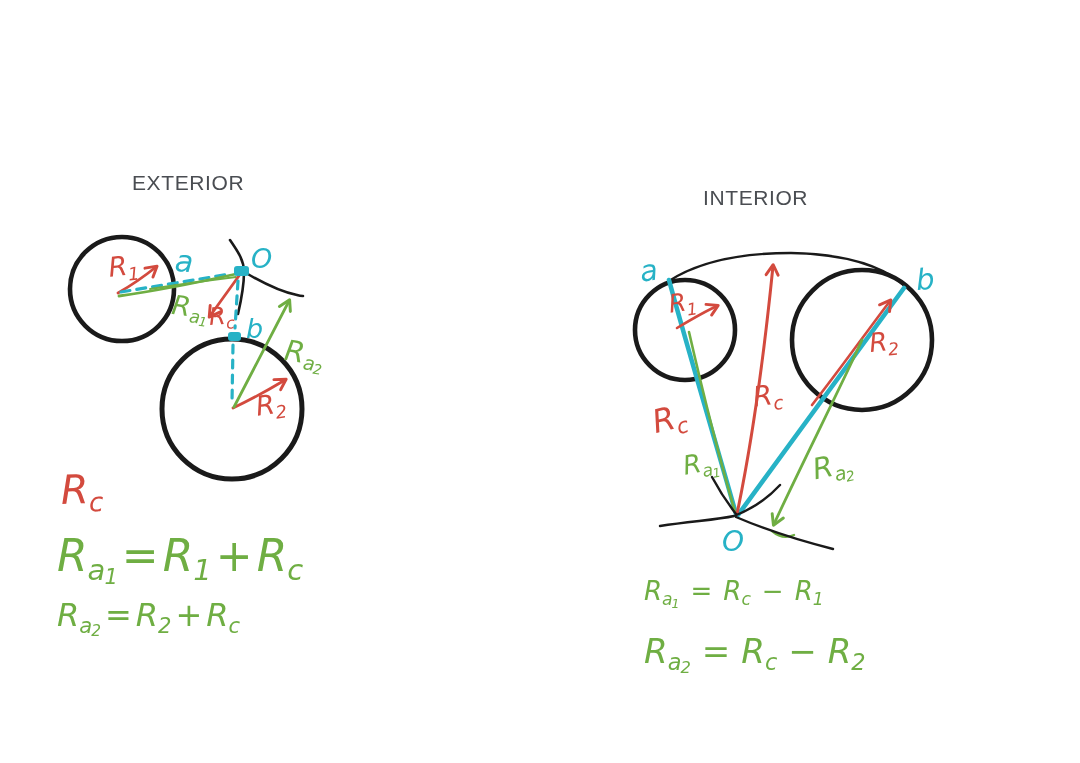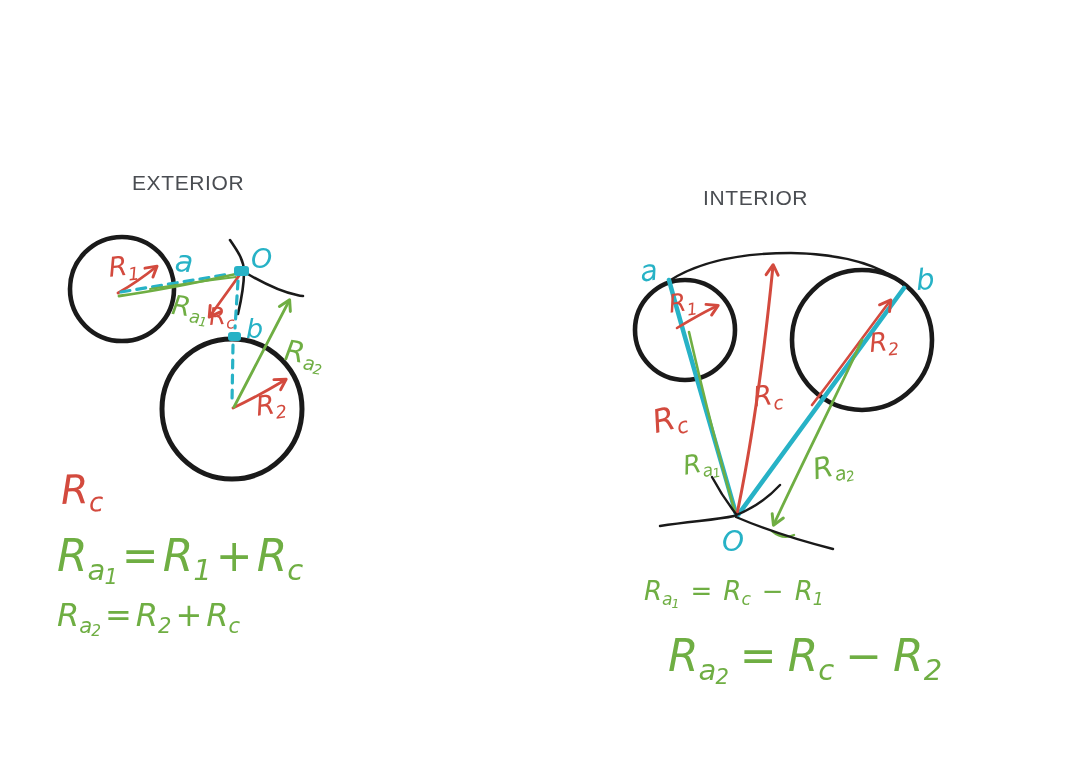--- a/index.html
+++ b/index.html
@@ -118,16 +118,16 @@
     <span class="lbl hw red" style="left:649px; top:407px; font-size:32px; transform:rotate(-14deg)"><span>R</span><sub>c</sub></span>
 
     <span class="lbl hw green" style="left:681px; top:453px; font-size:26px; transform:rotate(-10deg)"><span>R</span><sub>a</sub><sub class="ss">1</sub></span>
 
     <span class="lbl hw green" style="left:810px; top:456px; font-size:29px; transform:rotate(-12deg)"><span>R</span><sub>a</sub><sub class="ss">2</sub></span>
 
     <span class="lbl hw cyan" style="left:722px; top:528px; font-size:28px"><span>O</span></span>
 
     <div class="lbl hw green formula fi" style="left:644px; top:578px; font-size:26px"><span>R</span><sub>a</sub><sub class="ss">1</sub><span class="op">=</span><span>R</span><sub>c</sub><span class="op">−</span><span>R</span><sub>1</sub></div>
 
-    <div class="lbl hw green formula fi" style="left:668px; top:634px; font-size:44px"><span>R</span><sub>a</sub><sub class="ss">2</sub><span class="op">=</span><span>R</span><sub>c</sub><span class="op">−</span><span>R</span><sub>2</sub></div>
+    <div class="lbl hw green formula fi" style="left:644px; top:634px; font-size:34px"><span>R</span><sub>a</sub><sub class="ss">2</sub><span class="op">=</span><span>R</span><sub>c</sub><span class="op">−</span><span>R</span><sub>2</sub></div>
   </div>
 
 </div>
 
 </body></html>

